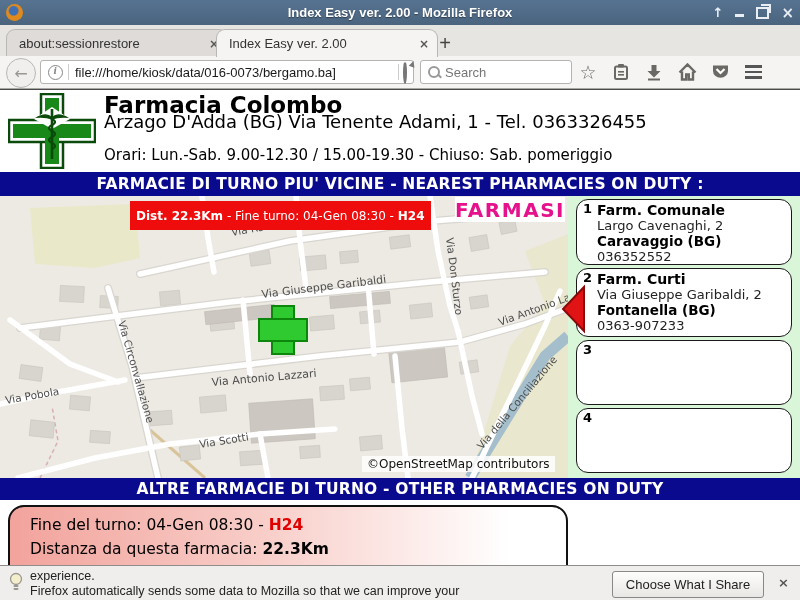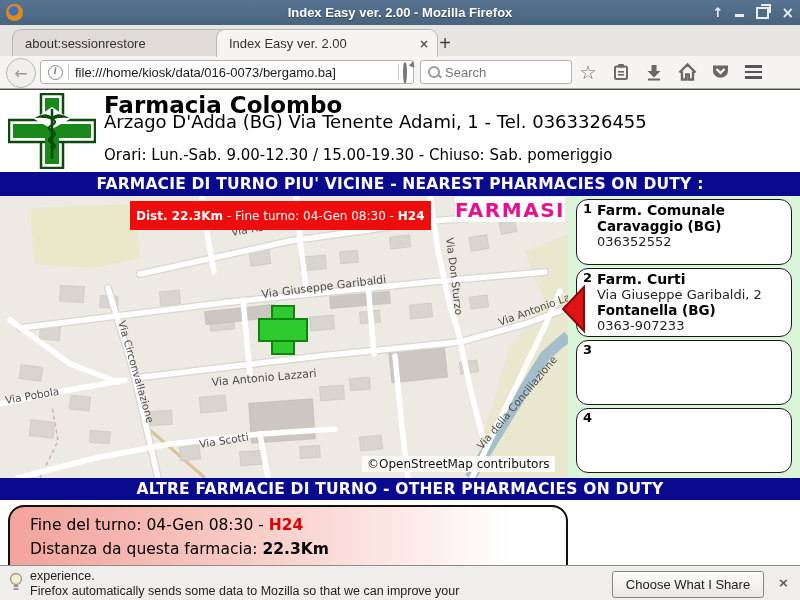--- a/index.html
+++ b/index.html
@@ -18,21 +18,21 @@
   .wc-max{width:9px;height:8px;border:2px solid #e8eef4;position:relative;}
   .wc-max::after{content:"";position:absolute;left:3px;top:-5px;width:8px;height:7px;border:2px solid #e8eef4;border-bottom:none;border-left:none;}
 
   
   .tabstrip{position:absolute;left:0;top:25px;width:800px;height:32px;background:#e7e5e2;}
   .tab{position:absolute;top:4px;height:27px;display:flex;align-items:center;
     padding:0 8px 0 12px;font:13px "Liberation Sans",sans-serif;color:#333;
     border:1px solid #b9b7b4;border-bottom:none;border-radius:9px 9px 0 0;}
   .tab .tlabel{flex:1;overflow:hidden;white-space:nowrap;}
   .tab .tclose{margin-left:8px;color:#555;font:bold 12px "DejaVu Sans",sans-serif;}
-  .tab.inactive{left:12px;width:200px;background:#dedbd8;}
+  .tab.inactive{left:6px;width:200px;background:#dedbd8;}
   .tab.active{left:216px;width:200px;background:#f5f4f2;z-index:2;}
   .newtab{position:absolute;left:432px;top:6px;width:26px;height:24px;display:flex;align-items:center;justify-content:center;
     font:20px "Liberation Sans",sans-serif;color:#444;}
 
   
   .navbar{position:absolute;left:0;top:56px;width:800px;height:32px;background:#f5f4f2;border-bottom:1px solid #aaa8a5;}
   .backbtn{position:absolute;left:6px;top:2px;width:28px;height:28px;border:1px solid #b9b7b4;border-radius:50%;
     background:#f0efed;display:flex;align-items:center;justify-content:center;color:#9a9895;font-size:16px;}
   .urlbox{position:absolute;left:40px;top:4px;width:372px;height:22px;border:1px solid #b6b4b1;border-radius:3px;
     background:#fff;display:flex;align-items:center;}
@@ -307,20 +307,21 @@
     </svg>
     <div class="distbanner"><b>Dist. 22.3Km</b><span> - Fine turno: 04-Gen 08:30 - </span><b>H24</b></div>
     <div class="farmasi">FARMASI</div>
     <div class="attrib">©OpenStreetMap contributors</div>
   </div>
 
   <div class="sidebar">
     <div class="pbox b1">
       <span class="num">1</span>
       <div class="l1">Farm. Comunale</div>
+      <div class="l2">Largo Cavenaghi, 2</div>
       <div class="l3">Caravaggio (BG)</div>
       <div class="l4">036352552</div>
     </div>
     <div class="pbox b2">
       <span class="num">2</span>
       <div class="l1">Farm. Curti</div>
       <div class="l2">Via Giuseppe Garibaldi, 2</div>
       <div class="l3">Fontanella (BG)</div>
       <div class="l4">0363-907233</div>
     </div>

